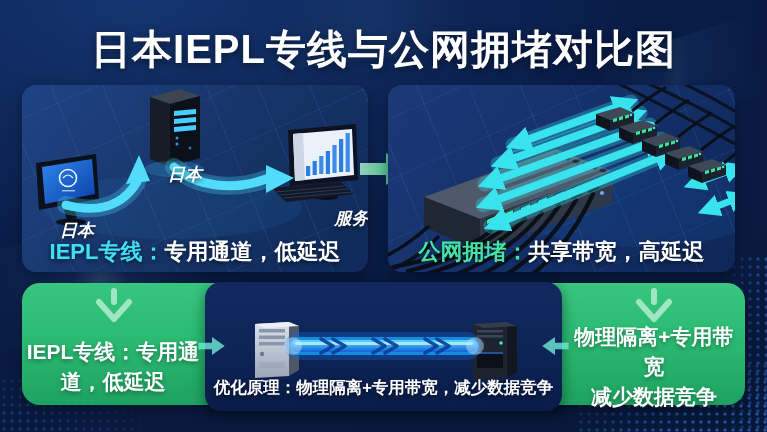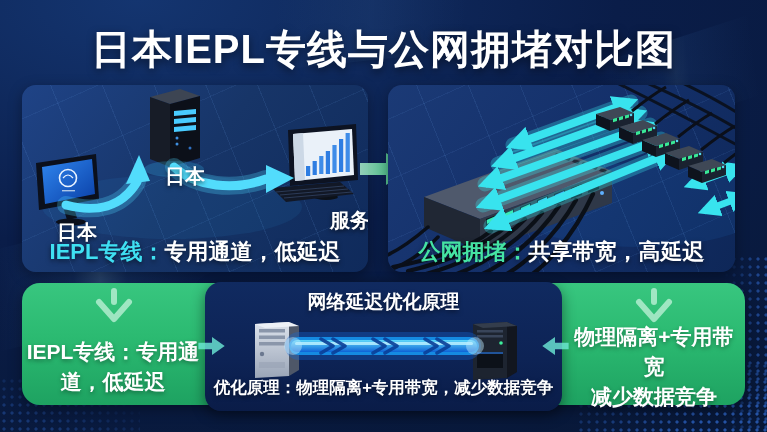--- a/index.html
+++ b/index.html
@@ -43,22 +43,22 @@
   .panel.left{left:22px;width:346px;
     background:linear-gradient(128deg,#1f4386 0%,#173568 48%,#0f2a5b 100%);}
   .panel.right{left:388px;width:347px;
     background:linear-gradient(128deg,#1b3a76 0%,#14306a 50%,#0e2758 100%);}
   .grid-overlay{position:absolute;inset:0;border-radius:inherit;pointer-events:none;
     background-image:
       repeating-linear-gradient(68deg, rgba(120,180,255,.10) 0 1px, transparent 1px 48px),
       repeating-linear-gradient(-24deg, rgba(120,180,255,.08) 0 1px, transparent 1px 56px);}
   .illus{position:absolute;left:0;top:0;}
 
-  .node-label{position:absolute;transform:translateX(-50%);font-size:20px;font-weight:700;
-    color:#fff;text-shadow:0 2px 4px rgba(0,0,0,.6);white-space:nowrap;}
+  .node-label{position:absolute;transform:translateX(-50%);font-size:17px;font-weight:700;
+    color:#fff;text-shadow:0 2px 4px rgba(0,0,0,.6);white-space:nowrap;font-style:italic;}
   .lbl-client{left:55px;top:134px;}
   .lbl-relay{left:163px;top:78px;}
   .lbl-server{left:310px;top:122px;margin-left:28px;}
 
   .caption{position:absolute;left:0;right:0;top:152px;text-align:center;
     font-size:22px;font-weight:800;white-space:nowrap;
     text-shadow:0 2px 5px rgba(0,0,0,.55);}
   .cap-cyan{color:var(--cyan-text,#3fe0f2);}
   .cap-green{color:var(--green-text,#45e3a3);}
 
@@ -334,21 +334,20 @@
   <div class="green-text gt-left">
     <div>IEPL专线：专用通</div>
     <div>道，低延迟</div>
   </div>
   <div class="green-text gt-right">
     <div>物理隔离+专用带宽</div>
     <div>减少数据竞争</div>
   </div>
 
   <div class="card-center">
-    <div class="card-title">网络延迟优化原理</div>
     <svg width="357" height="129" viewBox="0 0 357 129" style="position:absolute;left:0;top:0;">
       <defs>
         <linearGradient id="twrG" x1="0" y1="0" x2="0" y2="1">
           <stop offset="0" stop-color="#dde3ec"></stop>
             <stop offset="1" stop-color="#9aa5b7"></stop>
         </linearGradient>
         <linearGradient id="beamG" x1="0" y1="0" x2="0" y2="1">
           <stop offset="0" stop-color="#5fd8fa"></stop>
             <stop offset="1" stop-color="#0e63d6"></stop>
         </linearGradient>

